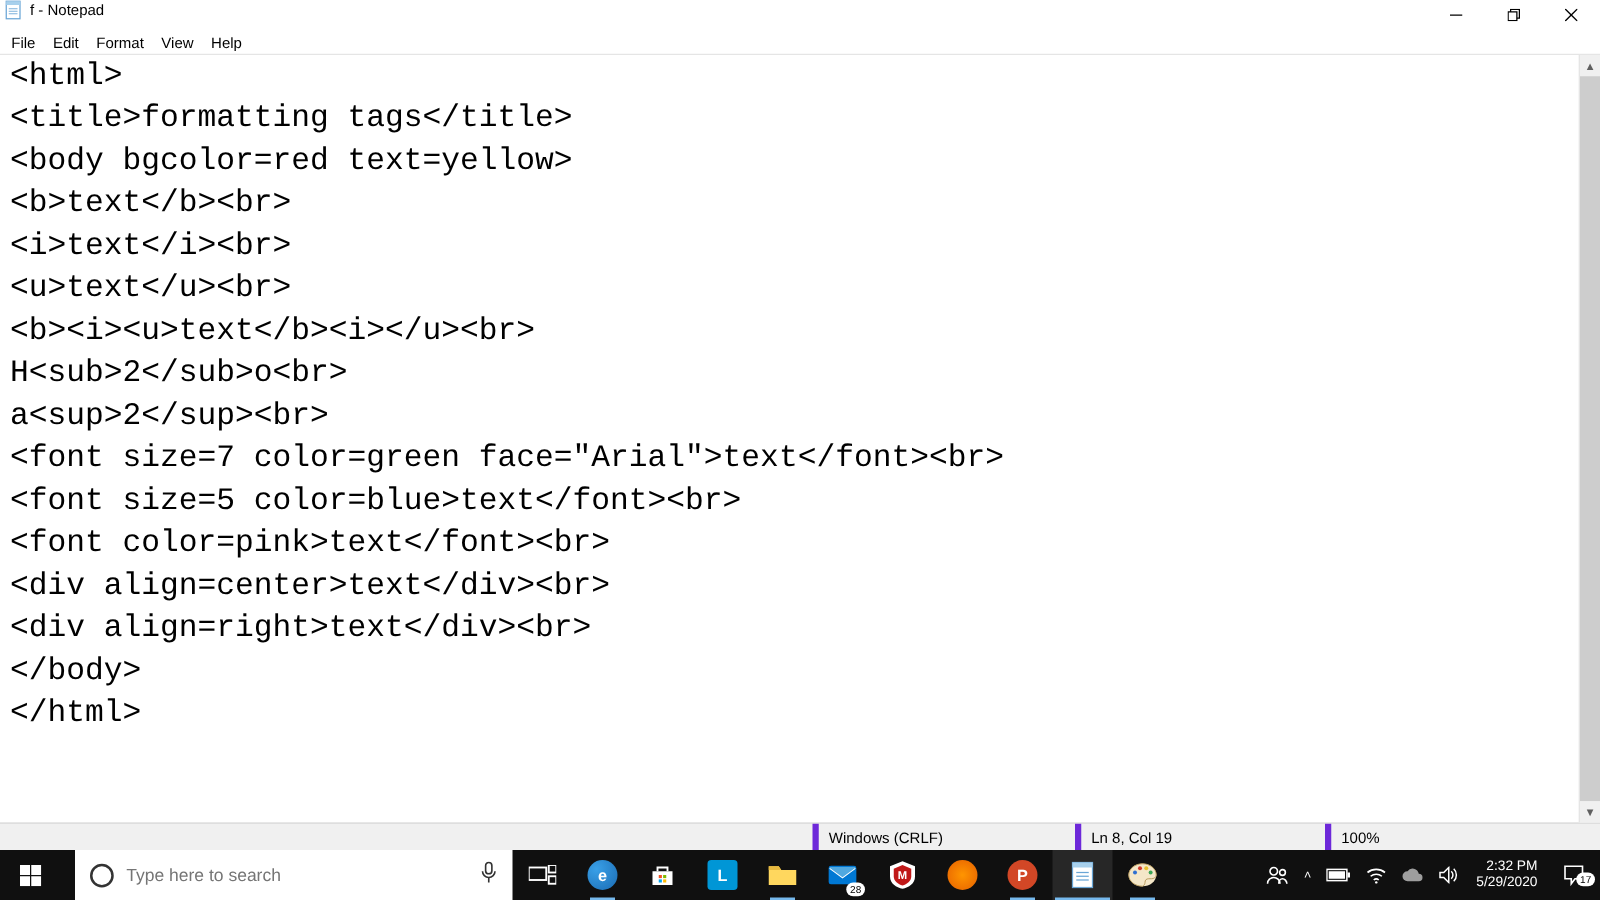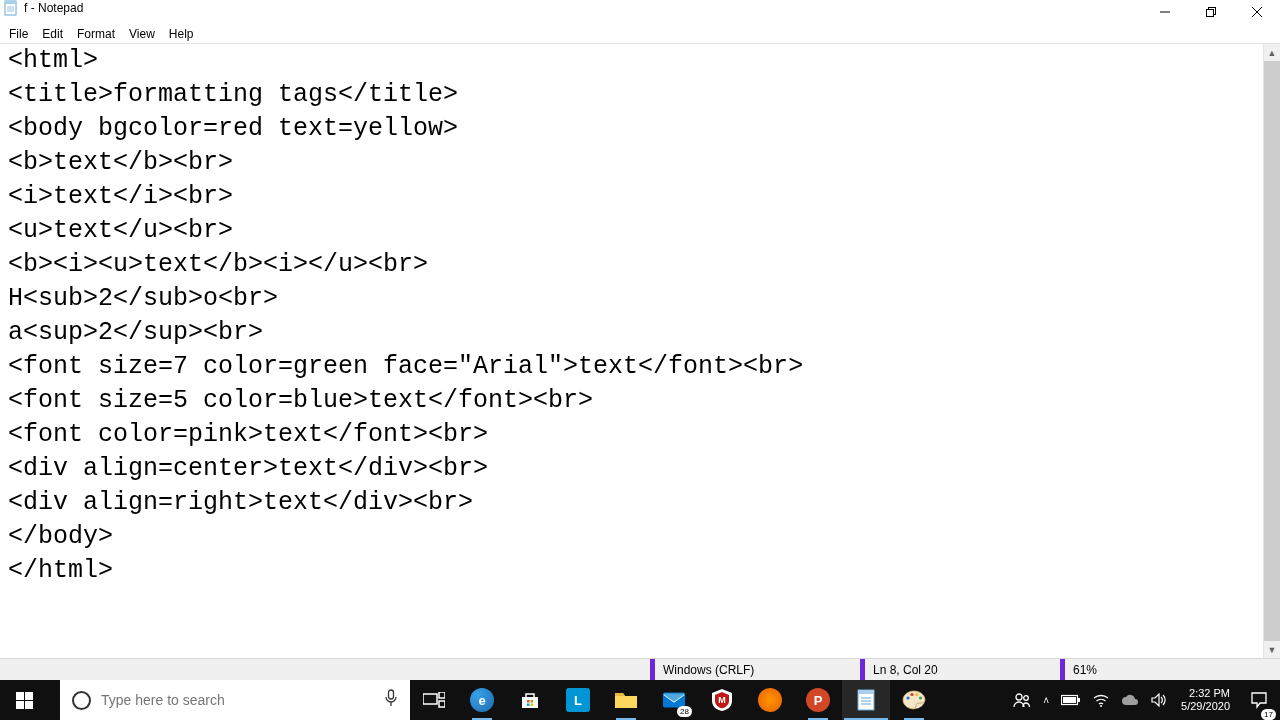--- a/index.html
+++ b/index.html
@@ -121,22 +121,22 @@
     <div class="vscroll">
       <div class="arrow up">▲</div>
       <div class="thumb"></div>
       <div class="arrow down">▼</div>
     </div>
   </div>
 
   <div class="statusbar">
     <div class="spacer"></div>
     <div class="cell" style="width:210px">Windows (CRLF)</div>
-    <div class="cell" style="width:200px">Ln 8, Col 20</div>
-    <div class="cell" style="width:220px">61%</div>
+    <div class="cell" style="width:200px">Ln 8, Col 19</div>
+    <div class="cell" style="width:220px">100%</div>
   </div>
 
   <div class="taskbar">
     <div class="start-btn">
       <svg width="17" height="17" viewBox="0 0 17 17">
           <rect x="0" y="0" width="8" height="8" fill="#fff"></rect>
           <rect x="9" y="0" width="8" height="8" fill="#fff"></rect>
           <rect x="0" y="9" width="8" height="8" fill="#fff"></rect>
           <rect x="9" y="9" width="8" height="8" fill="#fff"></rect>
         </svg>
@@ -278,18 +278,18 @@
           </svg>
       </div>
       <div class="clock">
         <span>2:32 PM</span>
         <span>5/29/2020</span>
       </div>
       <div class="tray-item" style="position:relative;width:42px">
         <svg width="18" height="18" viewBox="0 0 18 18">
             <path d="M2 2h14v10H10l-3 4v-4H2z" fill="none" stroke="#fff" stroke-width="1.3"></path>
           </svg>
-        <span class="badge" style="bottom:0;right:4px;background:#fff;color:#000">17</span>
+        <span class="badge" style="bottom:11px;right:4px;background:#fff;color:#000">17</span>
       </div>
     </div>
   </div>
 
 </div>
 
 </body></html>

